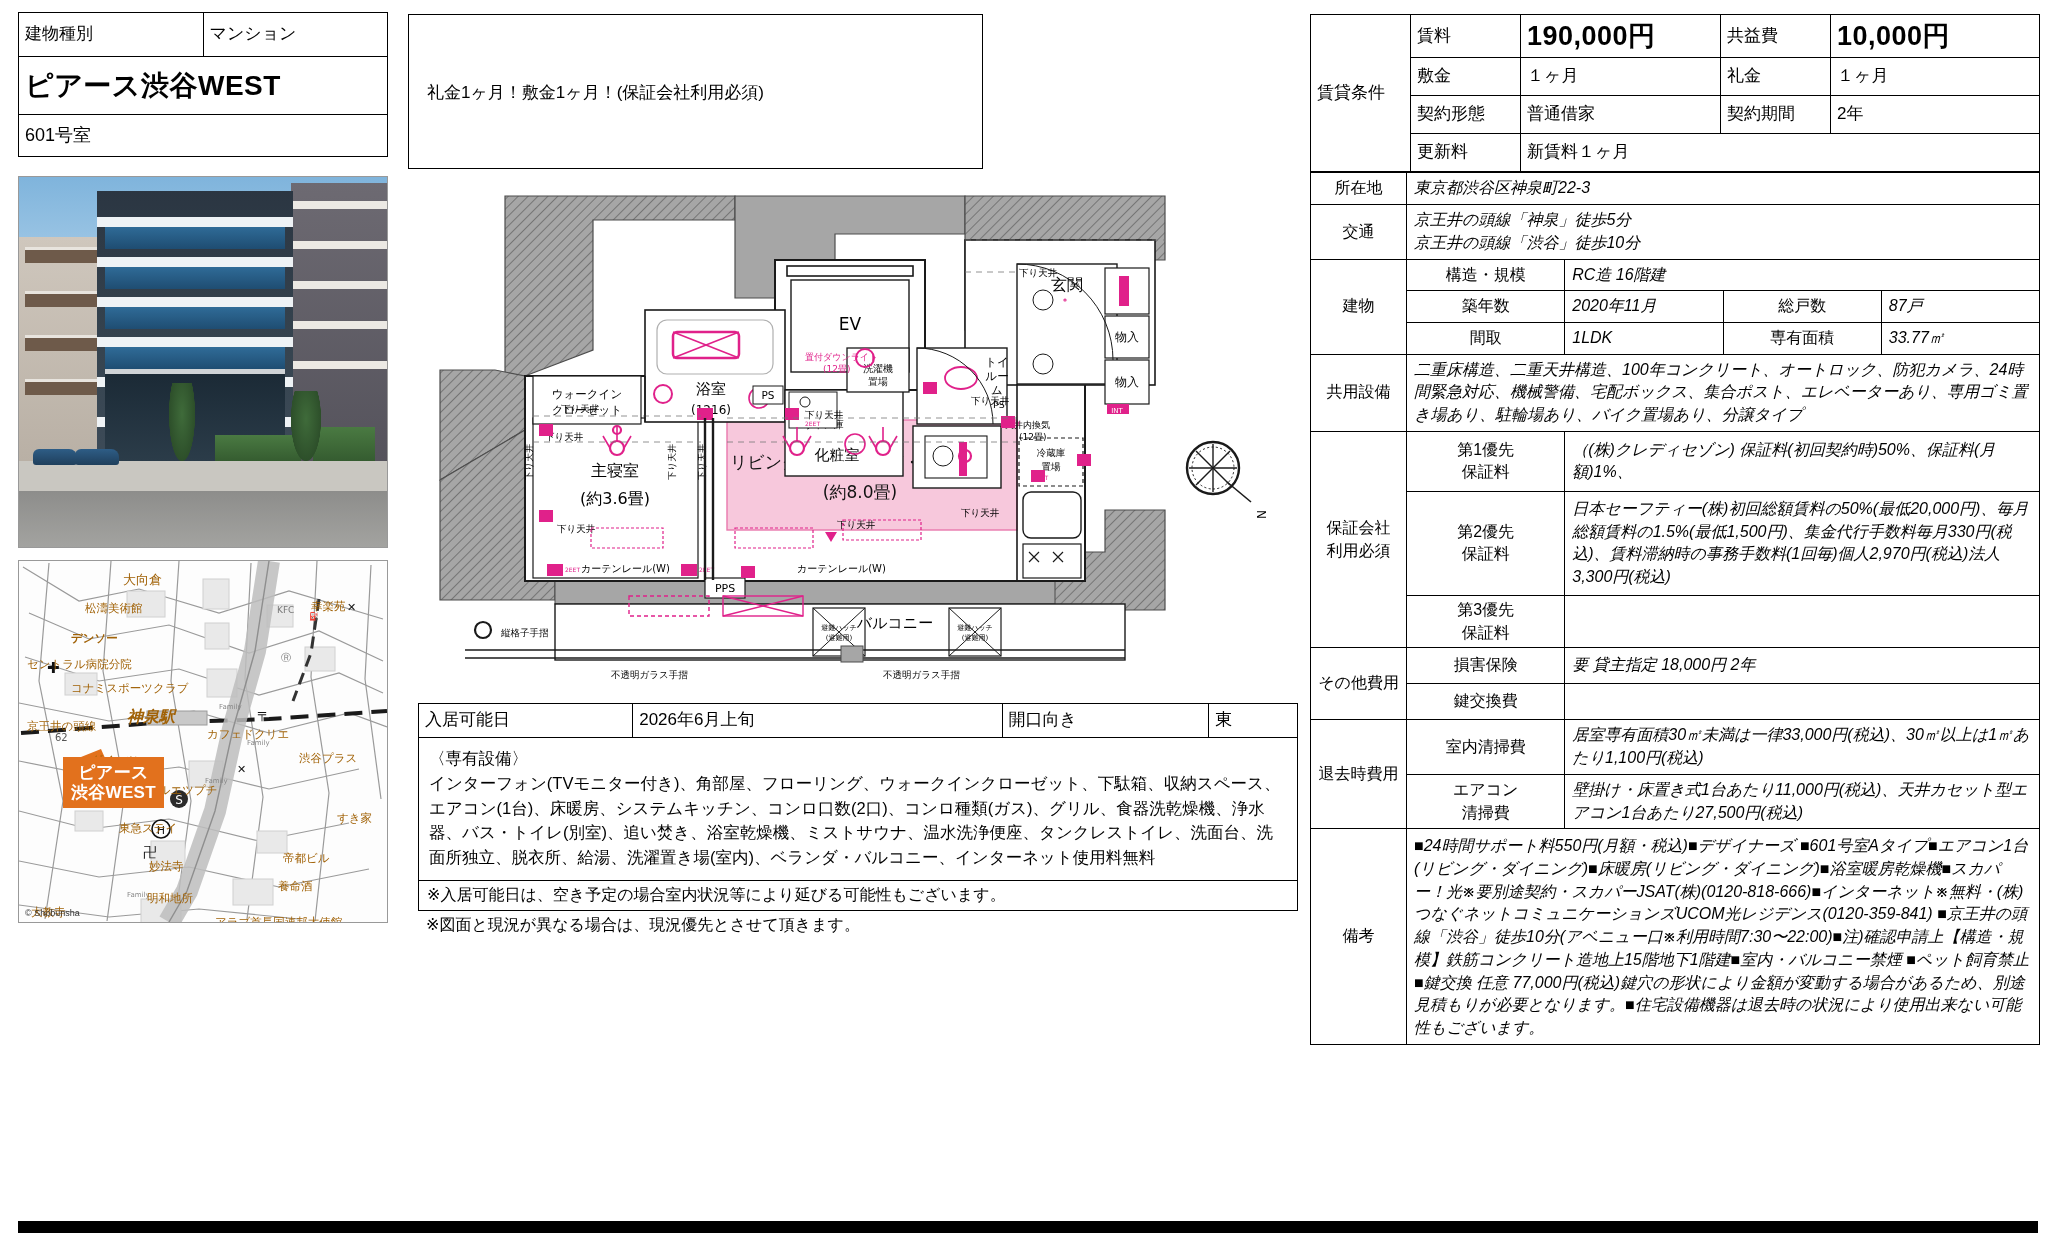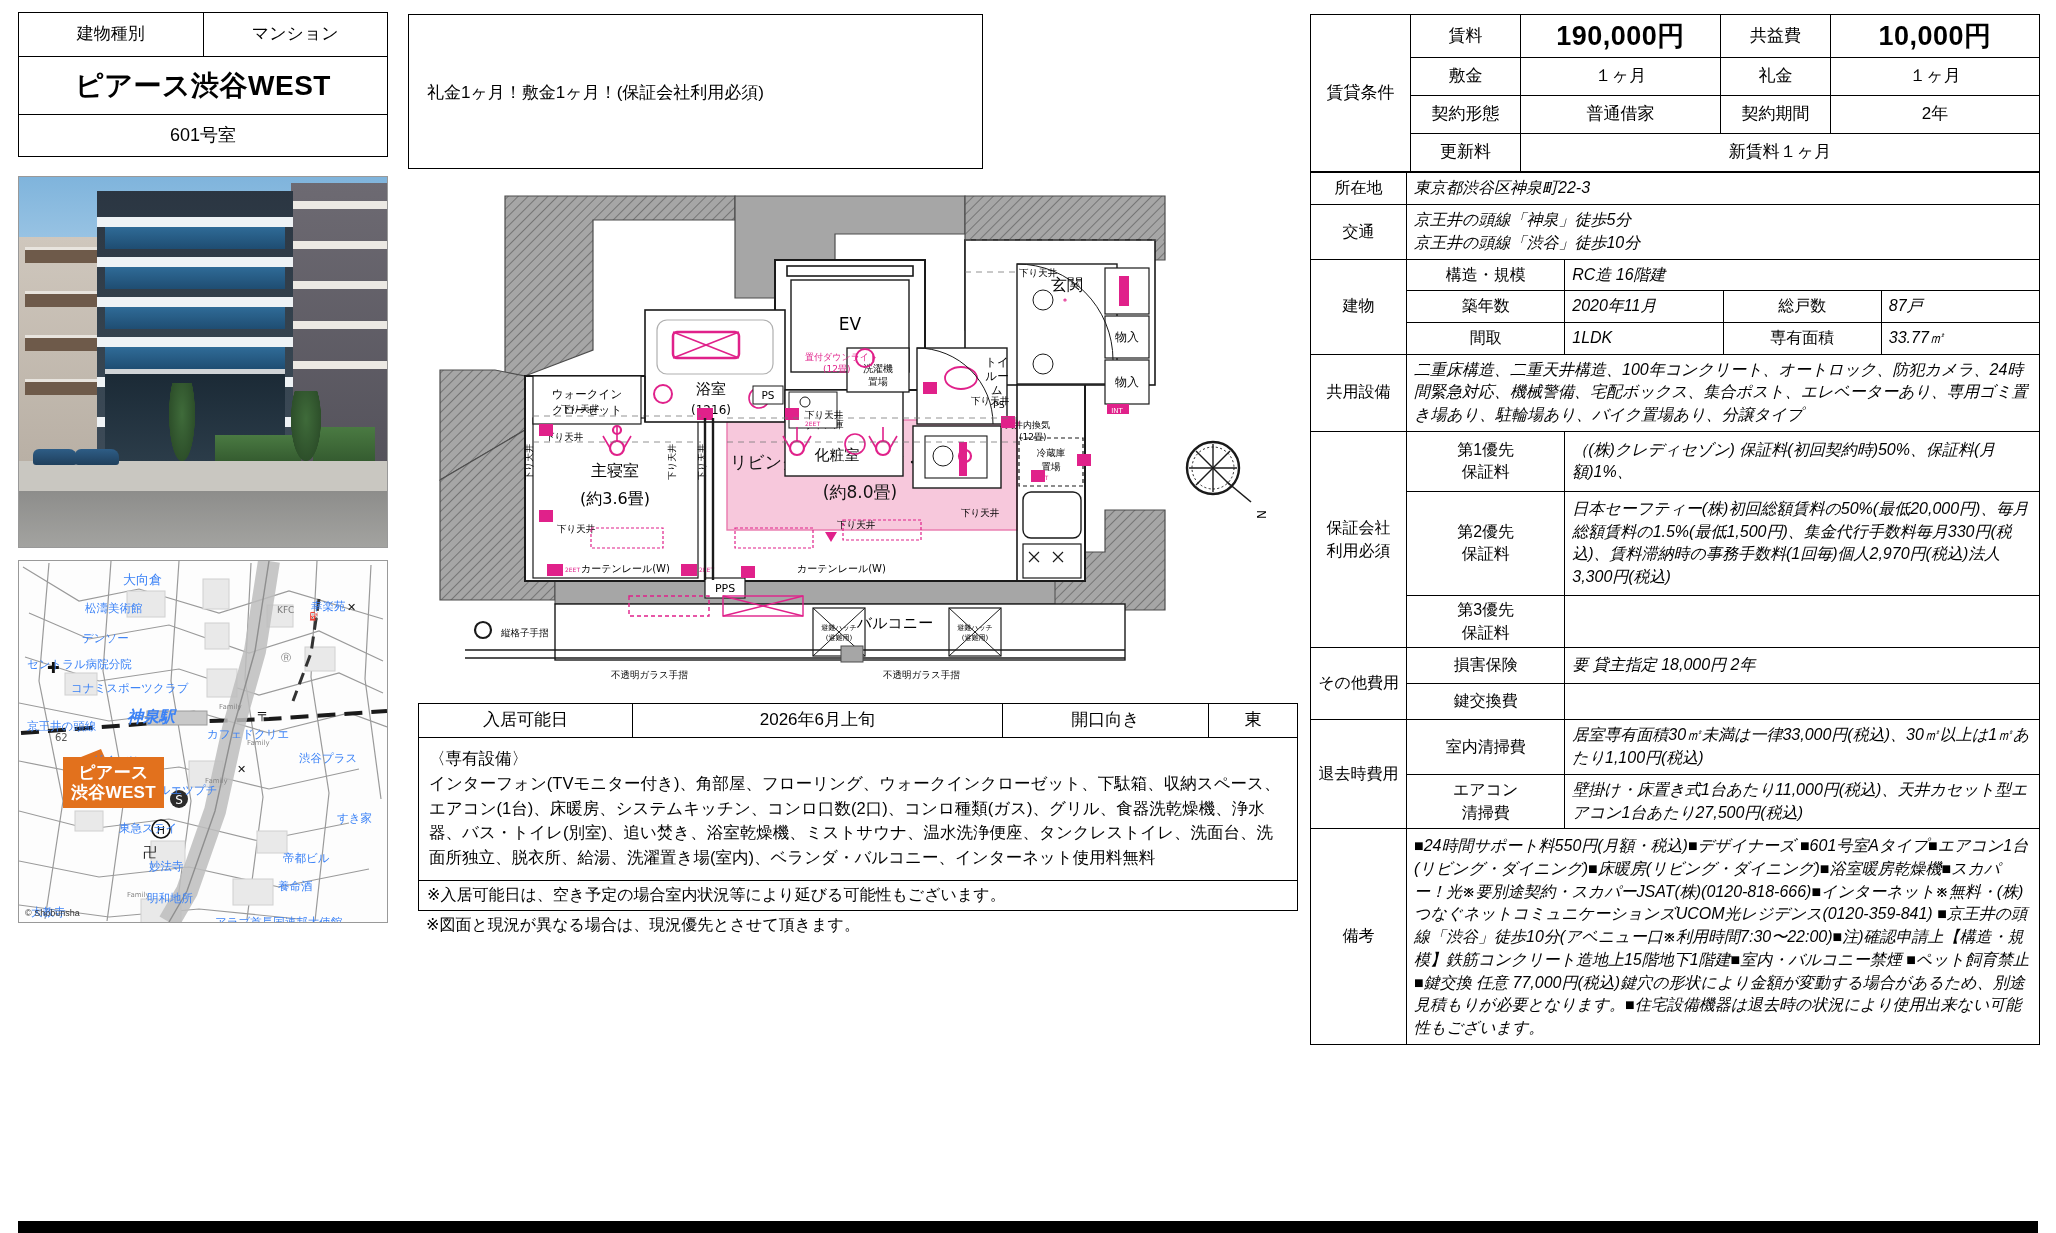--- a/index.html
+++ b/index.html
@@ -21,21 +21,21 @@
     width: 100%;
     table-layout: fixed;
   }
   table.bx td {
     border: 1.6px solid #000;
     padding: 3px 6px;
     vertical-align: middle;
     font-size: 17px;
     line-height: 1.35;
   }
-  .ctr { text-align: center; }
+  .ctr { text-align: left; }
 
   
   #left-col {
     position: absolute; left: 18px; top: 12px;
     width: 370px;
   }
   #title-table td { height: 44px; }
   #title-table td.big {
     font-size: 28px; font-weight: bold; letter-spacing: .5px;
     height: 58px;
@@ -130,21 +130,21 @@
     color: #fff;
     font-size: 17px; font-weight: bold; line-height: 1.15;
     text-align: center;
     padding: 6px 8px;
     letter-spacing: .3px;
     white-space: pre-line;
   }
   .map-lbl {
     position: absolute;
     font-size: 11.5px;
-    color: #3b82f6;
+    color: #a16207;
     white-space: nowrap;
     font-family: "DejaVu Sans", sans-serif;
   }
   .map-lbl.big { font-size: 16px; font-weight: bold; }
   .map-lbl.mid { font-size: 13px; }
   .shobunsha {
     position: absolute; left: 6px; bottom: 4px; font-size: 9px; color: #333;
   }
 
   
@@ -320,21 +320,21 @@
       <text x="186" y="222" font-size="7" fill="#888" font-family="DejaVu Sans">Family</text>
       <text x="228" y="184" font-size="7" fill="#888" font-family="DejaVu Sans">Family</text>
       <text x="108" y="336" font-size="7" fill="#888" font-family="DejaVu Sans">Family</text>
       <text x="290" y="58" font-size="8" fill="#777" font-family="DejaVu Sans">⛽</text>
       <text x="328" y="50" font-size="11" fill="#111" font-family="DejaVu Sans">✕</text>
       <text x="218" y="212" font-size="11" fill="#111" font-family="DejaVu Sans">✕</text>
     </svg>
 
     <span class="map-lbl mid" style="left:104px; top:10px;">大向倉</span>
     <span class="map-lbl" style="left:66px; top:40px;">松濤美術館</span>
-    <span class="map-lbl" style="left:63px; top:70px;">デンソー</span>
+    <span class="map-lbl" style="left:52px; top:70px;font-weight:bold;">デンソー</span>
     <span class="map-lbl" style="left:8px; top:96px;">セントラル病院分院</span>
     <span class="map-lbl" style="left:52px; top:120px;">コナミスポーツクラブ</span>
     <span class="map-lbl" style="left:8px; top:158px;">京王井の頭線</span>
     <span class="map-lbl big" style="left:108px; top:146px;font-style:italic;">神泉駅</span>
     <span class="map-lbl" style="left:292px; top:38px;">幸楽苑</span>
     <span class="map-lbl" style="left:188px; top:166px;">カフェドクリエ</span>
     <span class="map-lbl" style="left:280px; top:190px;">渋谷プラス</span>
     <span class="map-lbl" style="left:72px; top:192px;">ダイハツ</span>
     <span class="map-lbl" style="left:128px; top:222px;">マルエツプチ</span>
     <span class="map-lbl" style="left:100px; top:260px;">東急ステイ</span>

